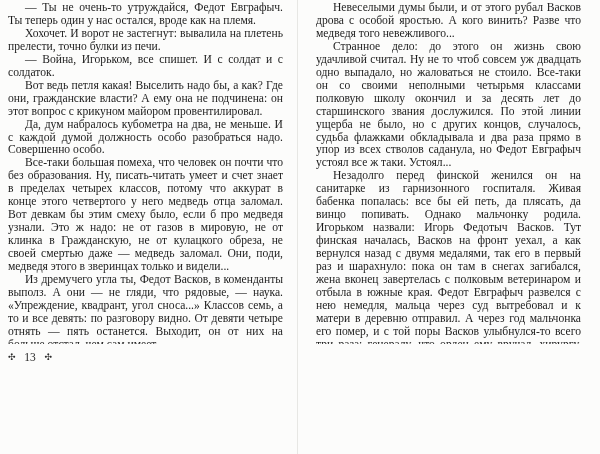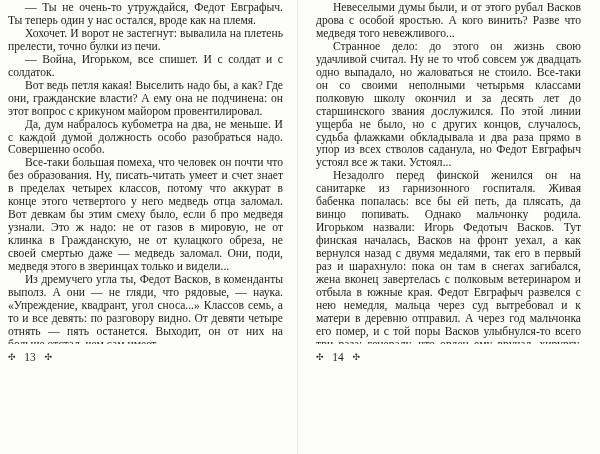--- a/index.html
+++ b/index.html
@@ -104,20 +104,15 @@
   </div>
 
   <div class="gutter"></div>
 
   <div class="page page-right">
     <div class="page-text">
         <p class="para">Невеселыми думы были, и от этого рубал Васков дрова с особой яростью. А кого винить? Разве что медведя того невежливого...</p>
         <p class="para">Странное дело: до этого он жизнь свою удачливой считал. Ну не то чтоб совсем уж двадцать одно выпадало, но жаловаться не стоило. Все-таки он со своими неполными четырьмя классами полковую школу окончил и за десять лет до старшинского звания дослужился. По этой линии ущерба не было, но с других концов, случалось, судьба флажками обкладывала и два раза прямо в упор из всех стволов саданула, но Федот Евграфыч устоял все ж таки. Устоял...</p>
         <p class="para">Незадолго перед финской женился он на санитарке из гарнизонного госпиталя. Живая бабенка попалась: все бы ей петь, да плясать, да винцо попивать. Однако мальчонку родила. Игорьком назвали: Игорь Федотыч Васков. Тут финская началась, Васков на фронт уехал, а как вернулся назад с двумя медалями, так его в первый раз и шарахнуло: пока он там в снегах загибался, жена вконец завертелась с полковым ветеринаром и отбыла в южные края. Федот Евграфыч развелся с нею немедля, мальца через суд вытребовал и к матери в деревню отправил. А через год мальчонка его помер, и с той поры Васков улыбнулся-то всего три раза: генералу, что орден ему вручал, хирургу, осколок из плеча вытащившему, да хозяйке своей Марии Никифоровне — за догадливость.</p>
       </div>
-    <div class="page-footer">
-      <span class="ornament">✣</span>
-      <span class="page-number">14</span>
-      <span class="ornament">✣</span>
-    </div>
   </div>
 
 </div>
 
 </body></html>

